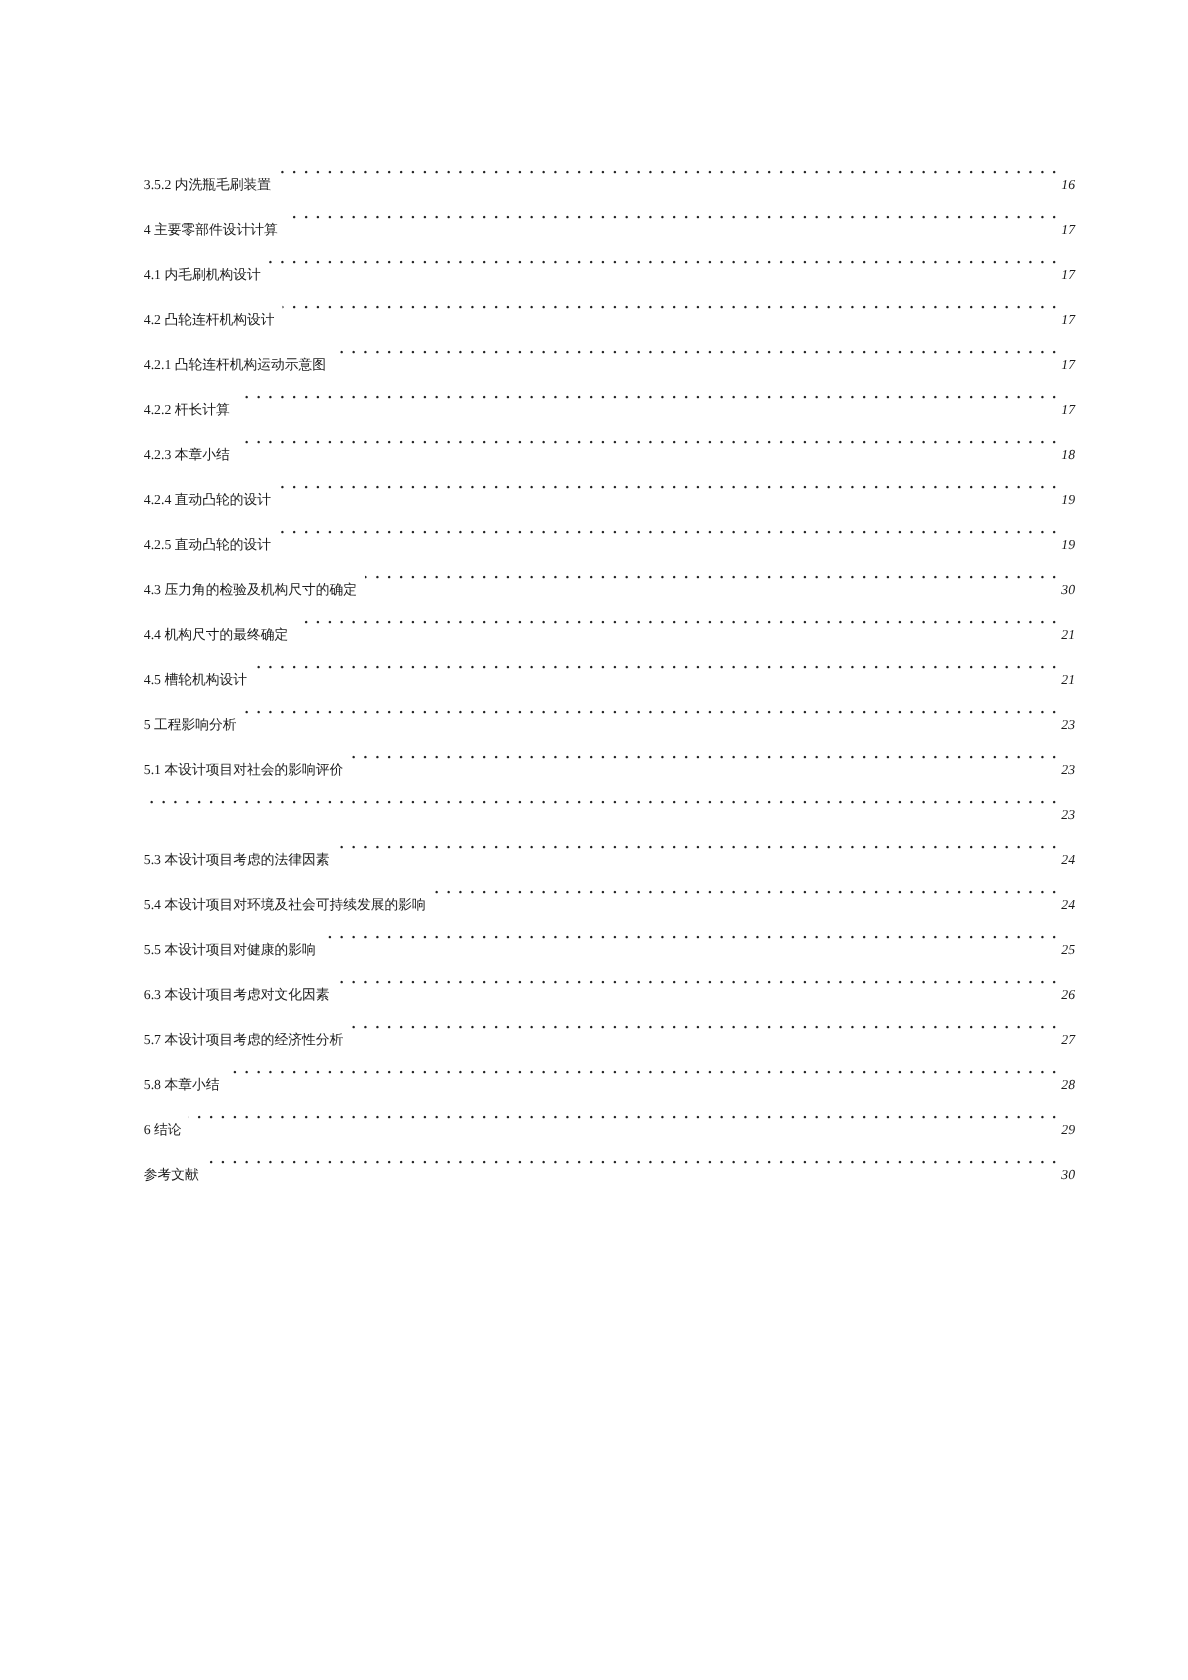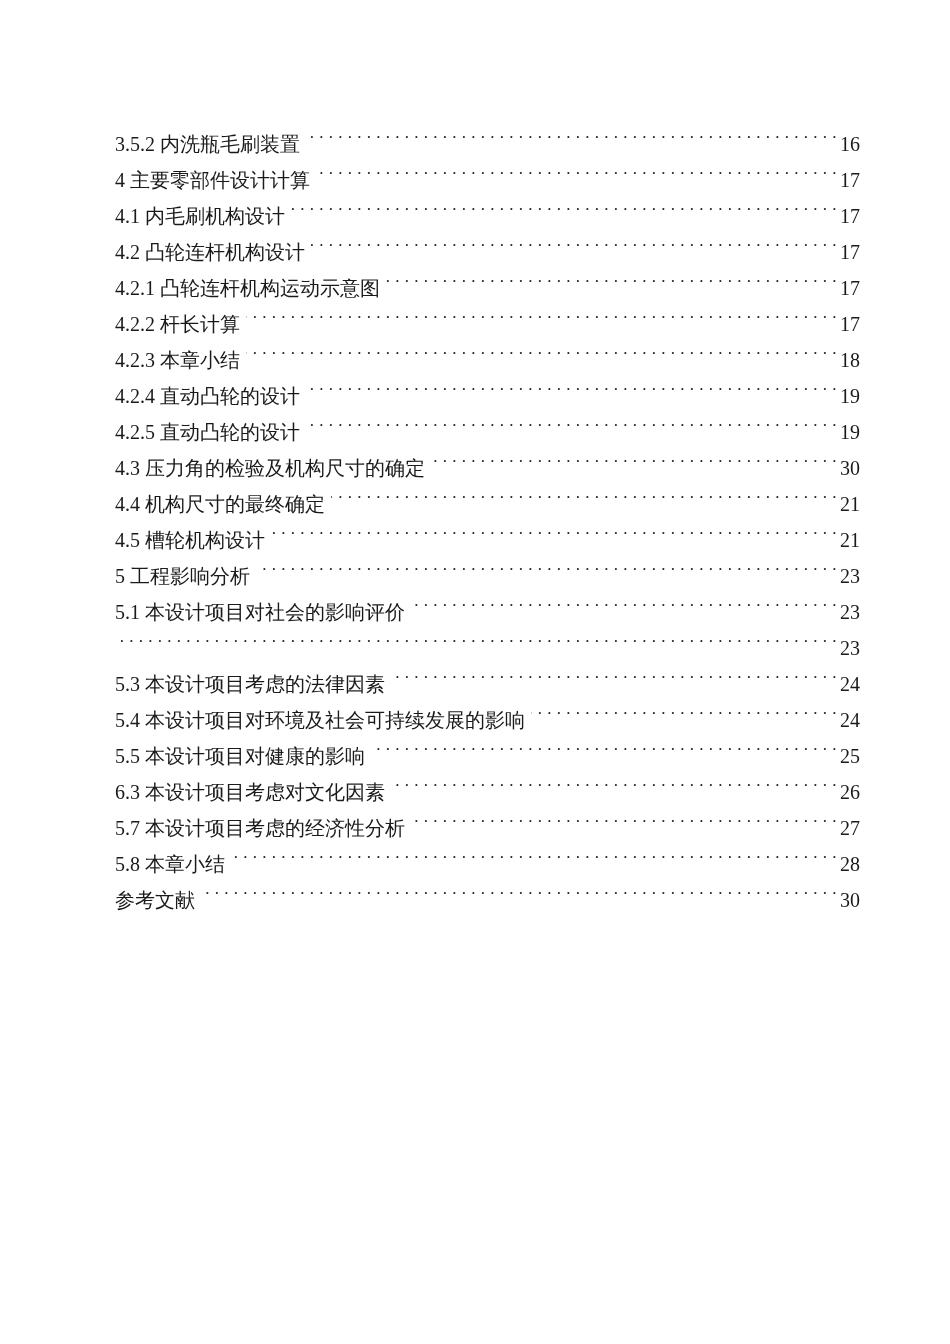--- a/index.html
+++ b/index.html
@@ -27,21 +27,21 @@
     position: absolute;
     left: 115px;
     top: 115px;
     width: 745px;
   }
   .toc-row {
     display: flex;
     align-items: baseline;
     height: 36px;
     line-height: 36px;
-    font-size: 20px;
+    font-size: 11px;
     white-space: nowrap;
   }
   .toc-label {
     flex: 0 0 auto;
     padding-right: 6px;
     background: #fff;
   }
   .toc-leader {
     flex: 1 1 auto;
     overflow: hidden;
@@ -55,20 +55,21 @@
     top: 0;
     white-space: nowrap;
     letter-spacing: 0.5px;
     font-size: 17px;
     color: #222;
   }
   .toc-page {
     flex: 0 0 auto;
     padding-left: 3px;
     text-align: right;
+    font-style: italic;
   }
 </style>
 </head>
 <body>
 
 <div class="page">
   <div class="toc">
 
     <div class="toc-row">
       <span class="toc-label">3.5.2  内洗瓶毛刷装置</span>
@@ -168,19 +169,24 @@
       <span class="toc-label">5.7  本设计项目考虑的经济性分析</span>
       <span class="toc-leader"></span>
       <span class="toc-page">27</span>
     </div>
     <div class="toc-row">
       <span class="toc-label">5.8  本章小结</span>
       <span class="toc-leader"></span>
       <span class="toc-page">28</span>
     </div>
     <div class="toc-row">
+      <span class="toc-label">6  结论</span>
+      <span class="toc-leader"></span>
+      <span class="toc-page">29</span>
+    </div>
+    <div class="toc-row">
       <span class="toc-label">参考文献</span>
       <span class="toc-leader"></span>
       <span class="toc-page">30</span>
     </div>
 
   </div>
 </div>
 
 </body></html>

